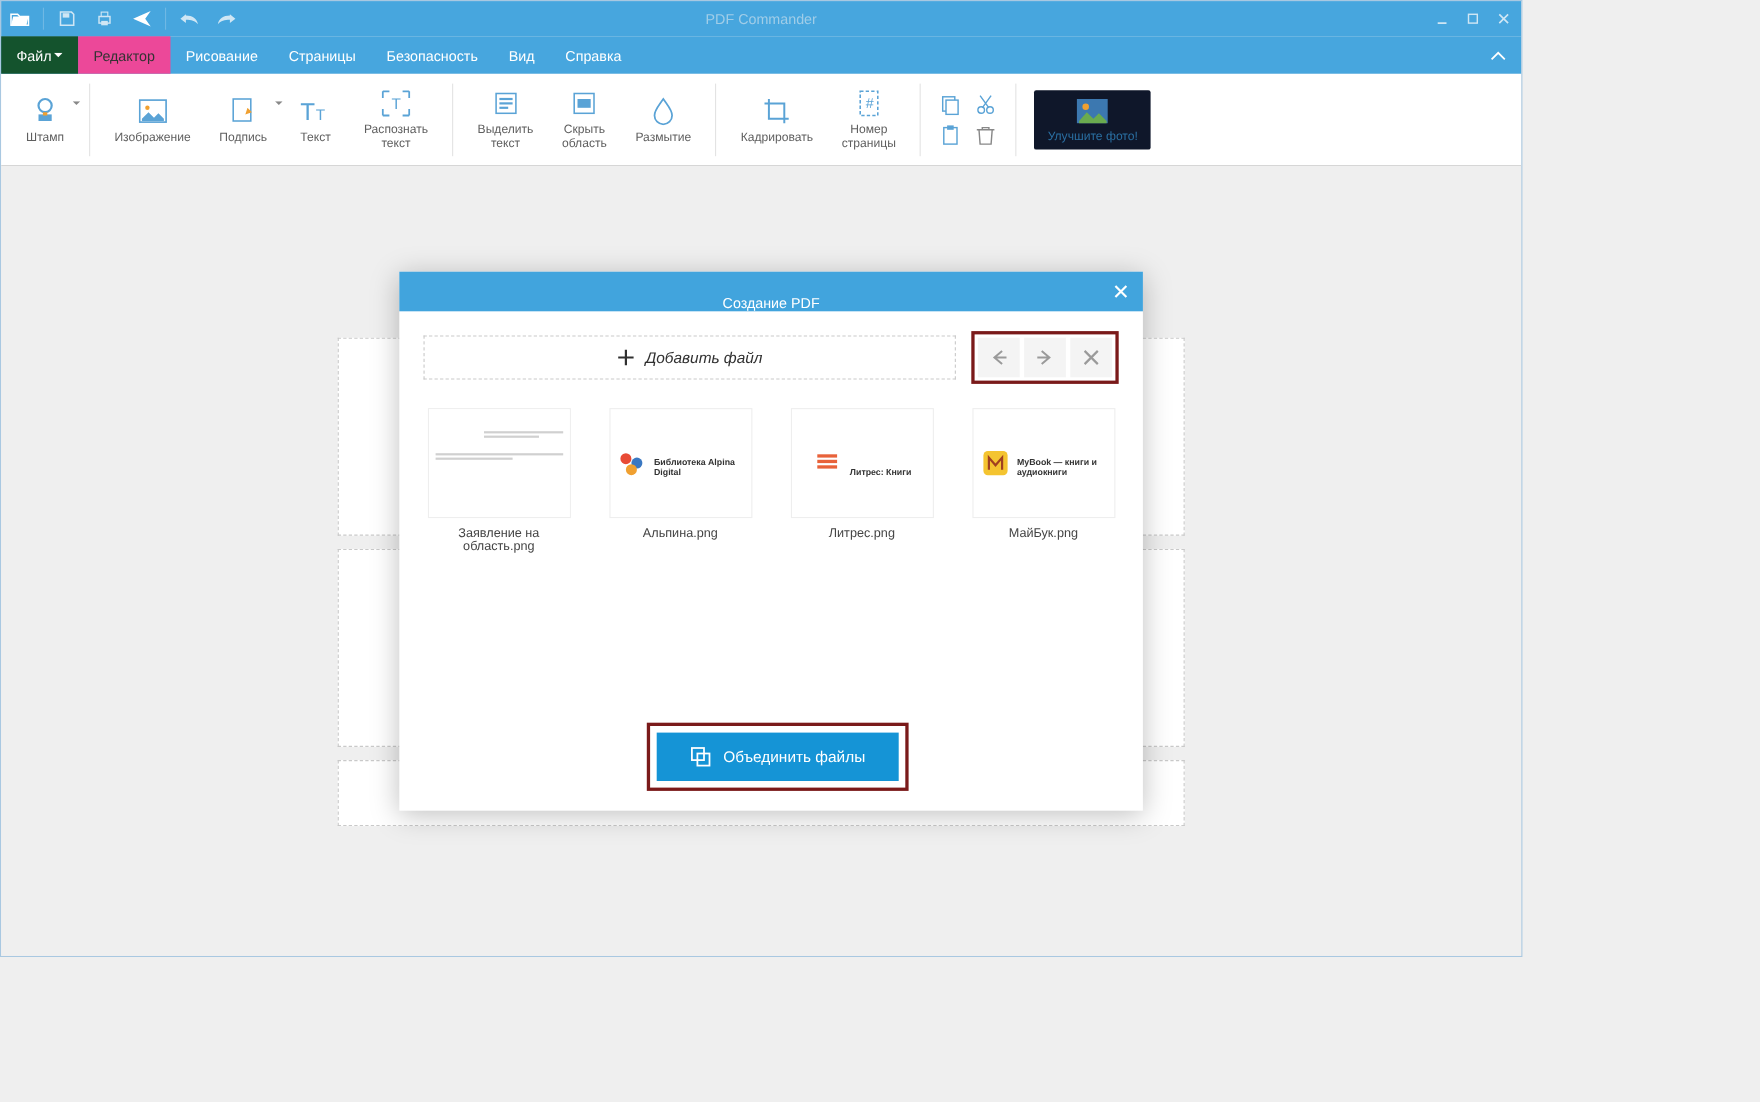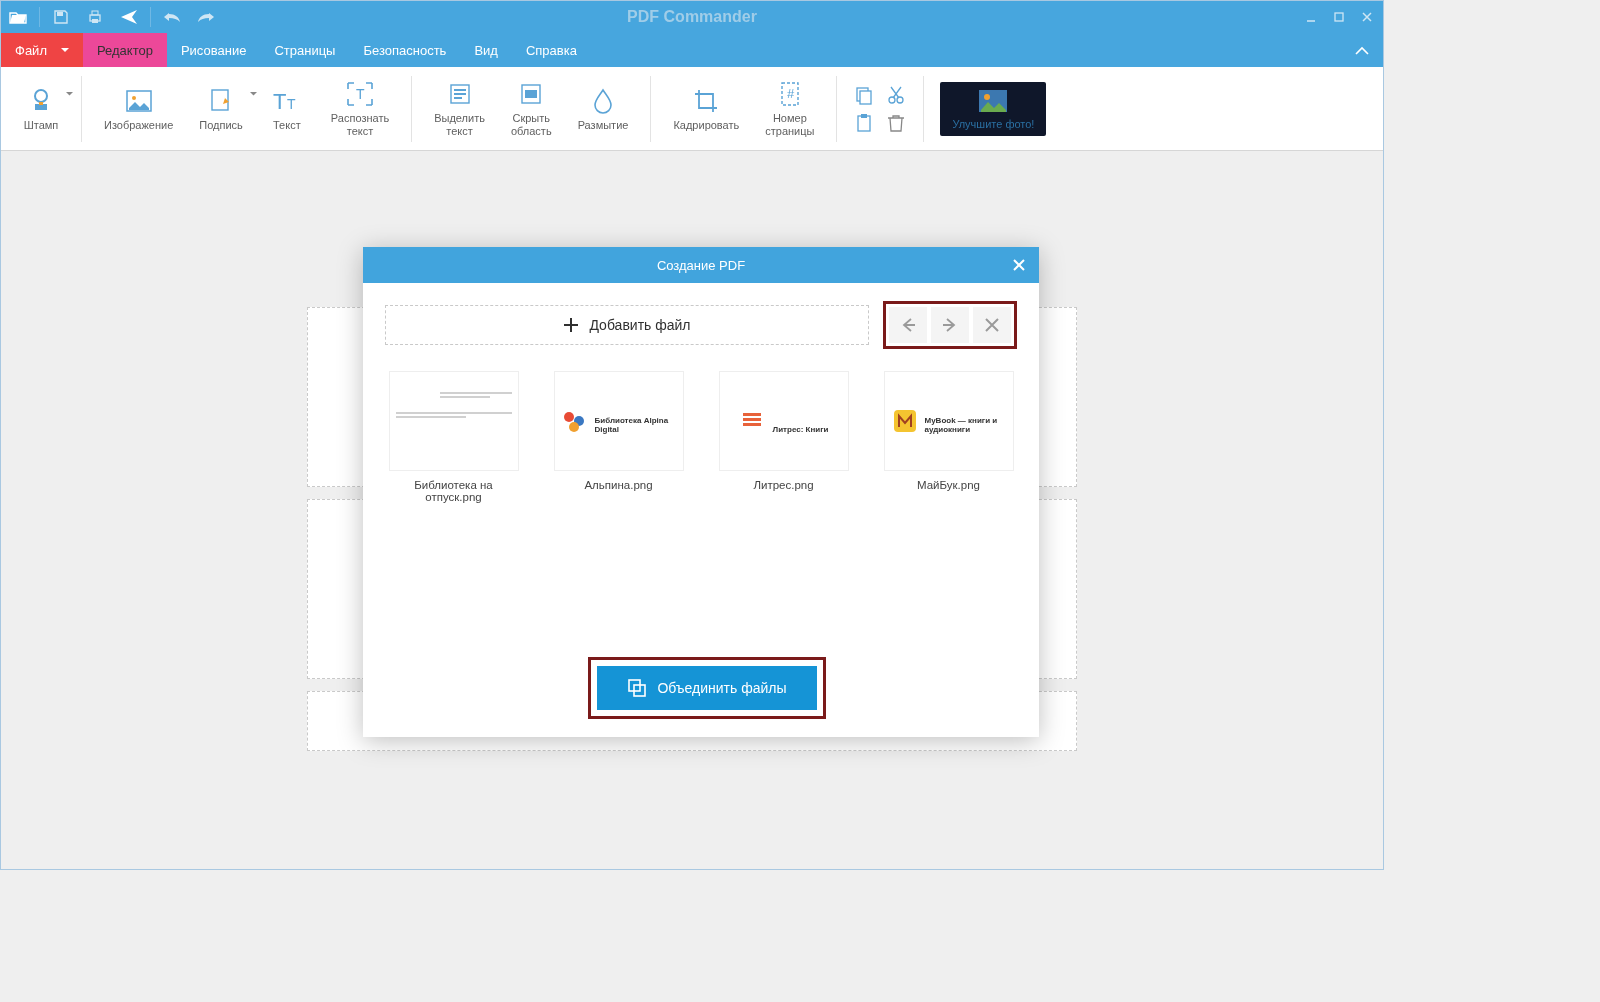--- a/index.html
+++ b/index.html
@@ -6,29 +6,29 @@
 body{background:#efefef;overflow:hidden;}
 .window{width:1384px;height:870px;background:#efefef;position:relative;overflow:hidden;border:1px solid #a9c8e1;}
 
 
 .titlebar{height:32px;background:#47a6de;display:flex;align-items:center;position:relative;}
 .tb-left{display:flex;align-items:center;height:100%;}
 .tb-icon-btn{width:34px;height:32px;display:flex;align-items:center;justify-content:center;cursor:pointer;}
 .tb-icon-btn svg{fill:#cfe6f4;}
 .tb-icon-btn.white svg{fill:#fff;}
 .tb-sep{width:1px;height:20px;background:#6fb8e4;margin:0 4px;}
-.tb-title{position:absolute;left:50%;transform:translateX(-50%);color:#a0cde8;font-size:16px;font-weight:bold;}
+.tb-title{position:absolute;left:50%;transform:translateX(-50%);color:#a0cde8;font-size:13px;}
 .tb-right{position:absolute;right:4px;display:flex;gap:4px;}
 .tb-winbtn{width:24px;height:24px;display:flex;align-items:center;justify-content:center;cursor:pointer;}
 .tb-winbtn svg{stroke:#cfe6f4;fill:none;}
 
 
 .menubar{height:34px;background:#47a6de;display:flex;align-items:flex-end;position:relative;}
 .menu-item{padding:8px 14px;color:#fff;font-size:13px;cursor:pointer;height:34px;display:flex;align-items:center;}
-.menu-item.file{background:#ef4444;gap:14px;justify-content:flex-end;}
+.menu-item.file{background:#14532d;gap:2px;justify-content:flex-end;}
 .menu-item.active{background:#ec4899;color:#333;}
 .menu-collapse{position:absolute;right:8px;top:5px;width:26px;height:24px;display:flex;align-items:center;justify-content:center;cursor:pointer;}
 
 
 .ribbon{height:84px;background:#fff;border-bottom:1px solid #d6d6d6;display:flex;align-items:center;padding:0 12px;gap:6px;}
 .rbtn{display:flex;flex-direction:column;align-items:center;justify-content:center;gap:3px;padding:4px 10px;cursor:pointer;min-width:56px;text-align:center;}
 .rbtn-label{font-size:11px;color:#5f5f5f;line-height:1.15;white-space:pre-line;}
 .rbtn-icon{height:30px;display:flex;align-items:center;justify-content:center;}
 .rbtn.dd{position:relative;}
 .rbtn .dd-arrow{position:absolute;right:-4px;top:10px;}
@@ -40,25 +40,25 @@
 .promo-label{font-size:11px;color:#2a6fa2;}
 
 
 .canvas{position:absolute;left:0;right:0;top:150px;bottom:0;background:#efefef;display:flex;justify-content:center;overflow:hidden;}
 .droparea-bg{position:absolute;top:156px;width:770px;height:180px;border:1px dashed #c9c9c9;background:#fff;}
 .droparea-bg2{position:absolute;top:348px;width:770px;height:180px;border:1px dashed #c9c9c9;background:#fff;}
 .droparea-bg3{position:absolute;top:540px;width:770px;height:60px;border:1px dashed #c9c9c9;background:#fff;}
 
 
 .dialog{position:absolute;left:362px;top:246px;width:676px;height:490px;background:#fff;box-shadow:0 4px 24px rgba(0,0,0,0.25);}
-.dlg-header{height:36px;background:#41a4dd;display:flex;align-items:center;justify-content:center;position:relative;}
+.dlg-header{height:36px;background:#41a4dd;display:flex;align-items:flex-end;justify-content:center;position:relative;}
 .dlg-title{color:#fff;font-size:13px;}
 .dlg-close-x{position:absolute;right:8px;top:6px;width:24px;height:24px;display:flex;align-items:center;justify-content:center;cursor:pointer;color:#fff;font-size:16px;}
 .dlg-body{padding:18px 22px;}
-.dlg-top{display:flex;align-items:center;gap:14px;margin-bottom:22px;}
+.dlg-top{display:flex;align-items:center;gap:14px;margin-bottom:22px;font-style:italic;}
 .add-file{flex:1;height:40px;border:1px dashed #c9c9c9;display:flex;align-items:center;justify-content:center;gap:10px;cursor:pointer;font-size:14px;color:#303030;}
 .nav-group{display:flex;gap:4px;border:3px solid #7a1a1a;padding:3px;}
 .nav-btn{width:38px;height:36px;background:#f4f4f4;display:flex;align-items:center;justify-content:center;cursor:pointer;}
 .nav-btn svg{stroke:#9a9a9a;fill:none;}
 .files-grid{display:flex;gap:28px;}
 .file-item{width:140px;display:flex;flex-direction:column;align-items:center;gap:8px;}
 .thumb{width:130px;height:100px;border:1px solid #eee;display:flex;align-items:center;justify-content:center;font-size:8px;color:#888;overflow:hidden;}
 .file-name{font-size:11.5px;color:#444;text-align:center;}
 .dlg-footer{position:absolute;bottom:18px;left:12px;right:0;display:flex;justify-content:center;}
 .merge-wrap{border:3px solid #7a1a1a;padding:6px;}
@@ -350,21 +350,21 @@
           <div class="thumb">
             <div class="th-doc">
                 <div style="height:18px"></div>
                 <div class="line" style="margin-left:50px"></div>
                 <div class="line" style="margin-left:50px;width:50px"></div>
                 <div style="height:10px"></div>
                 <div class="line"></div>
                 <div class="line" style="width:70px"></div>
               </div>
           </div>
-          <div class="file-name">Библиотека на отпуск.png</div>
+          <div class="file-name">Заявление на область.png</div>
         </div>
 
         <div class="file-item">
           <div class="thumb">
             <div class="th-brand">
                 <div class="logo"><svg width="28" height="28">
                     <circle cx="8" cy="10" r="5" fill="#e84b35"></circle>
                     <circle cx="18" cy="14" r="5" fill="#3a78c2"></circle>
                     <circle cx="13" cy="20" r="5" fill="#f0a030"></circle>
                   </svg></div>

